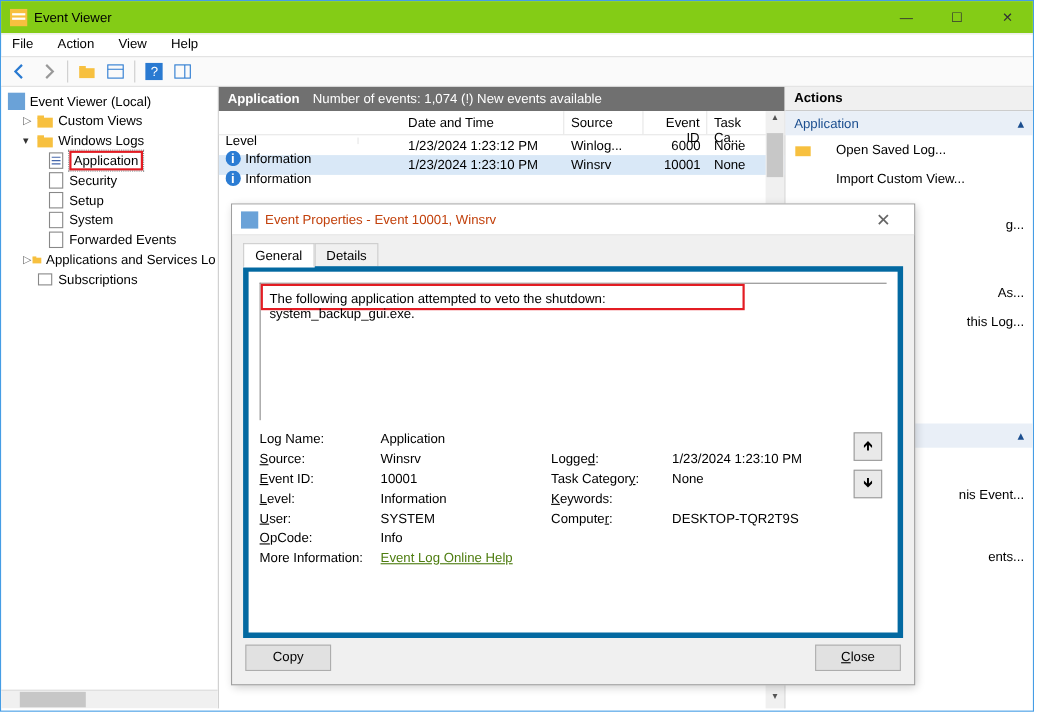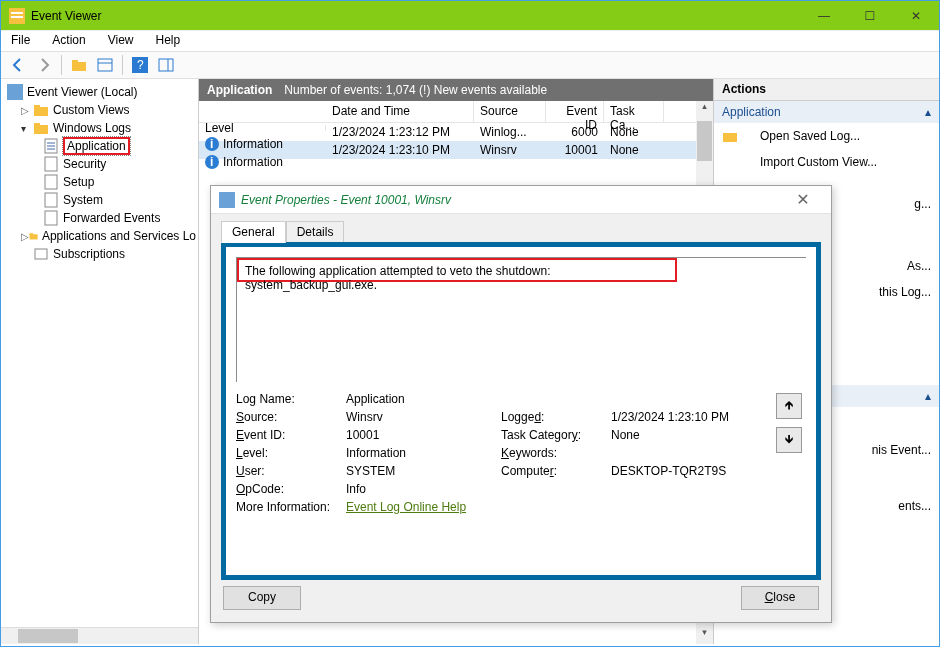--- a/index.html
+++ b/index.html
@@ -37,21 +37,21 @@
 .middle { flex: 1; display: flex; flex-direction: column; border-right: 1px solid #ccc; position: relative; }
 .mid-header { height: 22px; background: #707070; color: #fff; display: flex; align-items: center; padding: 0 8px; }
 .mid-header .label { font-weight: bold; margin-right: 12px; }
 .grid-head { display: flex; height: 22px; background: #fff; border-bottom: 1px solid #e6e6e6; }
 .grid-head div { padding: 3px 6px; border-right: 1px solid #e6e6e6; }
 .grid-rows { }
 .grid-row { display: flex; height: 18px; align-items: center; }
 .grid-row.sel { background: #d9e8f7; }
 .grid-row div { padding: 0 6px; overflow: hidden; }
 .col-level { width: 127px; display:flex; align-items:center; gap:4px;margin-top:24px;}
-.col-date  { width: 148px; }
+.col-date  { width: 148px; margin-left: 39px; }
 .col-src   { width: 72px; }
 .col-eid   { width: 58px; text-align: right; }
 .col-task  { width: 60px; }
 
 
 .vscroll { position: absolute; right: 0; top: 22px; bottom: 0; width: 17px; background: #f0f0f0; }
 .vscroll .thumb { position: absolute; top: 20px; height: 40px; left: 1px; right: 1px; background: #c7c7c7; }
 .vscroll .arr { position:absolute; left:0; right:0; height:17px; text-align:center; font-size:9px; color:#555;}
 .vscroll .up{top:0} .vscroll .down{bottom:0}
 
@@ -60,21 +60,21 @@
 .actions-title { height: 22px; background: #f0f0f0; border-bottom: 1px solid #ccc; padding: 3px 8px; font-weight: bold; }
 .actions-section-head { height: 22px; background: #e9eff7; color: #1b4e8f; padding: 3px 8px; display:flex; align-items:center; justify-content:space-between; }
 .action-item { height: 26px; display: flex; align-items: center; padding: 0 8px; gap: 22px; }
 .action-item .aicon { width: 16px; height: 16px; }
 .actions-pane .clipped { overflow:hidden; }
 
 
 .dialog { position: absolute; left: 210px; top: 185px; width: 622px; height: 438px; background: #f0f0f0; border: 1px solid #9f9f9f; box-shadow: 2px 2px 8px rgba(0,0,0,0.2); z-index: 100; }
 .dialog .dtitle { height: 28px; background: #fff; display: flex; align-items: center; padding: 0 8px; border-bottom: 1px solid #e2e2e2; }
 .dialog .dtitle .icon { width:16px; height:16px; margin-right:6px; }
-.dialog .dtitle .txt { flex: 1; color: #15803d; font-style: italic; }
+.dialog .dtitle .txt { flex: 1; color: #c2410c; }
 .dialog .dtitle .close { width: 40px; height:28px; display:flex; align-items:center; justify-content:center; font-size:16px; color:#666; }
 .dialog .tabs { padding: 6px 10px 0 10px; }
 .dialog .tabstrip { display:flex; }
 .dialog .tab { padding: 3px 10px; border:1px solid #ccc; background:#f0f0f0; position:relative; top:1px; }
 .dialog .tab.active { background:#fff; border-bottom:1px solid #fff; z-index:2;}
 .dialog .tabbody { background:#fff; border:5px solid #0369a1; padding: 10px; height: 338px; position: relative; }
 .msgbox { border: 2px solid #e31c23; background: #fff; height: 24px; padding: 4px 6px; width: 440px; }
 .msgarea { border:1px solid #8c8c8c; border-right:none; border-bottom:none; height: 125px; padding:0; }
 .props { margin-top: 10px; display: grid; grid-template-columns: 110px 155px 110px 160px; row-gap: 4px; }
 .props .plabel { }

